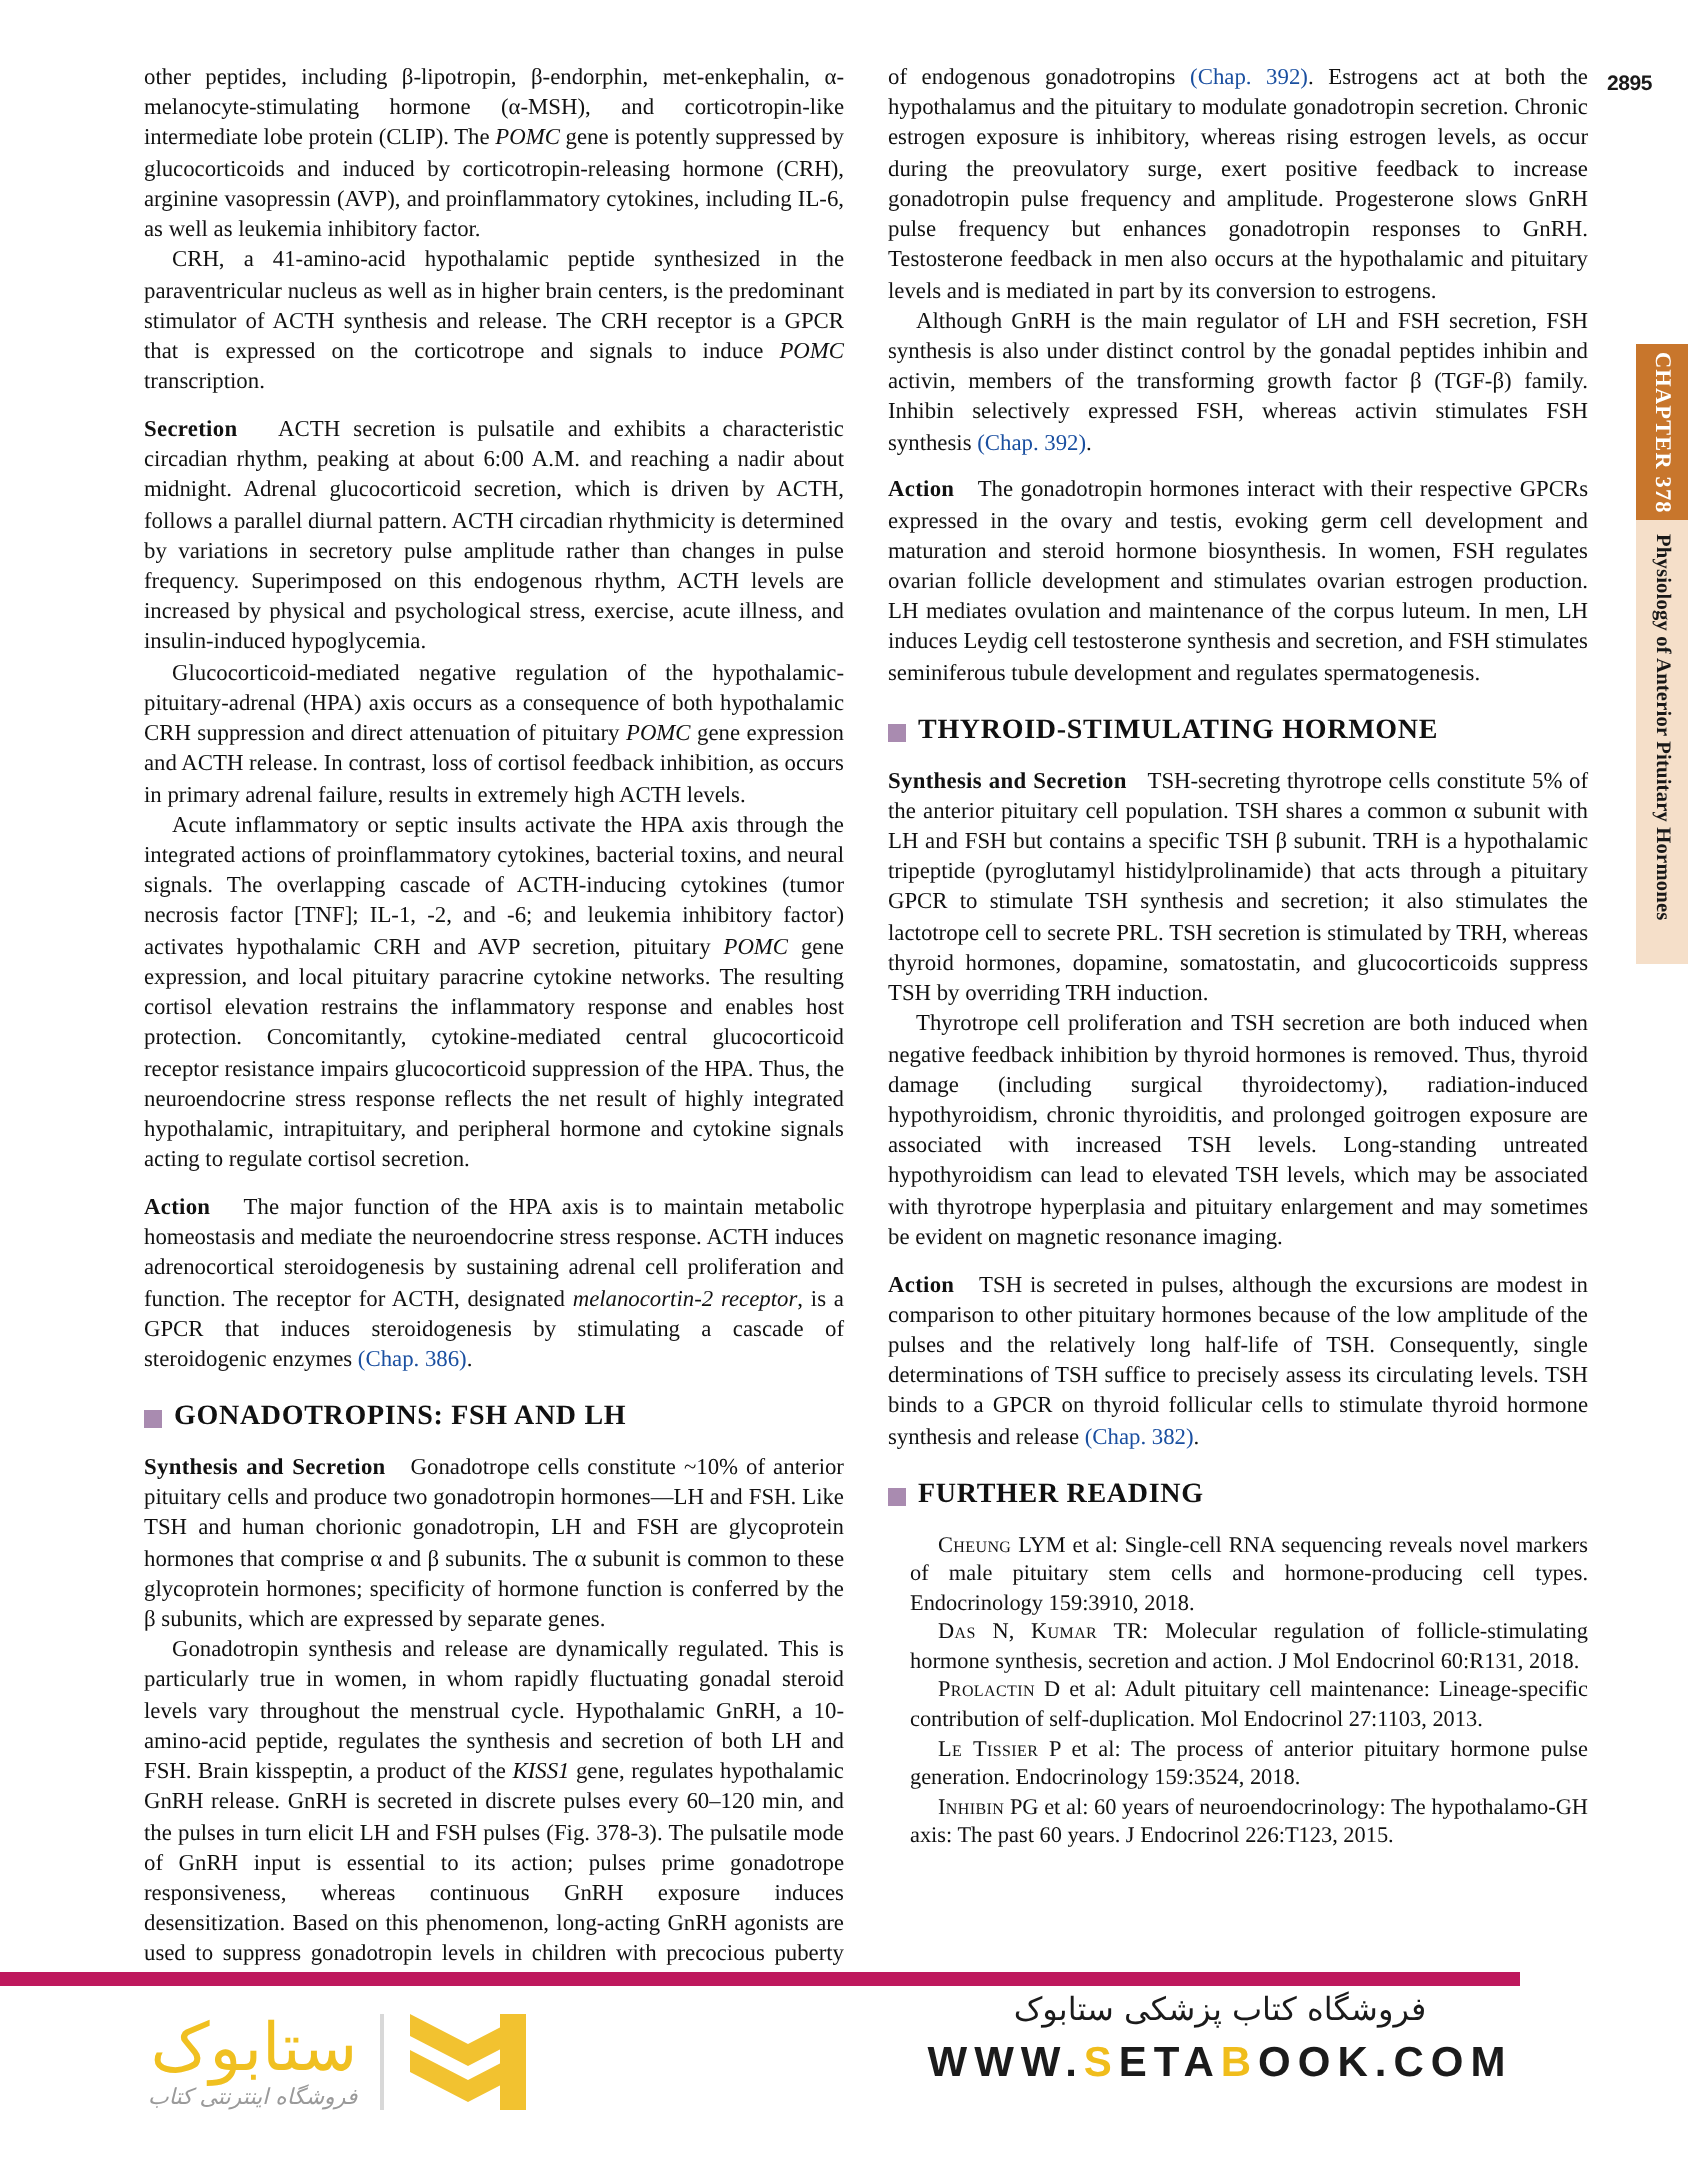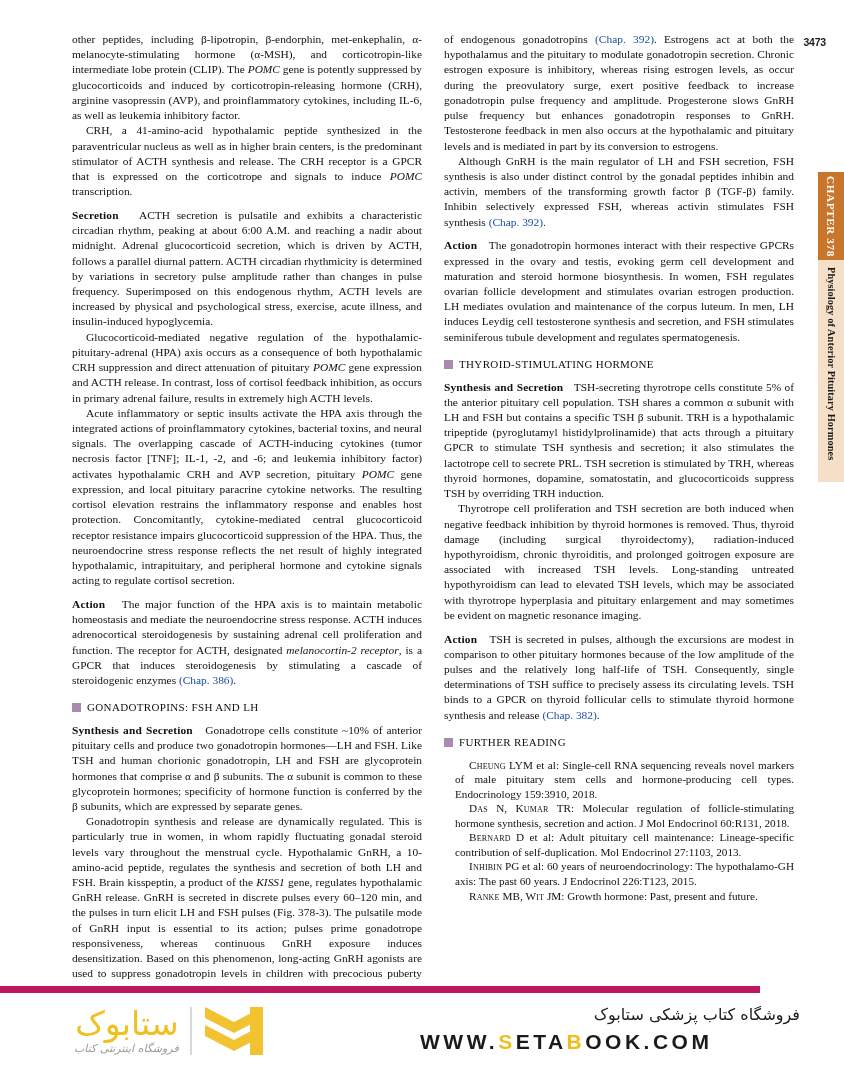--- a/index.html
+++ b/index.html
@@ -68,22 +68,22 @@
     text-indent: 0;
   }
   .sec-head .bullet {
     display: inline-block;
     width: 9px;
     height: 9px;
     background: #a98bb0;
     flex: none;
   }
   .sec-head .sec-title {
-    font-weight: normal;
-    font-size: 11px;
+    font-weight: bold;
+    font-size: 14px;
     letter-spacing: 0.35px;
   }
 
   
   .fr-list { margin-top: 2px; }
   .ref {
     font-size: 11.2px;
     line-height: 1.30;
     text-align: justify;
     margin: 0;
@@ -207,21 +207,22 @@
   }
   .logo-mark {
     width: 62px;
     height: 52px;
   }
 
   
   .brand {
     position: absolute;
     right: 44px;
-    top: 12px;
+    top: 2px;
+    text-align: center;
     width: 380px;
   }
   .brand .fa-line {
     font-family: "DejaVu Sans", sans-serif;
     font-size: 16px;
     color: #1b1b1b;
     direction: rtl;
     line-height: 1.3;
   }
   .brand .url-line {
@@ -233,21 +234,21 @@
     margin-top: 4px;
     white-space: nowrap;
   }
   .brand .url-line .hl { color: #f0bd1c; }
 </style>
 </head>
 <body>
 
 <div class="page">
 
-  <div class="folio">3473</div>
+  <div class="folio">2895</div>
 
   <div class="thumb">
     <div class="tab-num">
       <span>CHAPTER 378</span>
     </div>
     <div class="tab-title">
       <span>Physiology of Anterior Pituitary Hormones</span>
     </div>
   </div>
 
@@ -298,23 +299,23 @@
       <p class="gap"><span class="run-in">Action</span><span>TSH is secreted in pulses, although the excursions are modest in comparison to other pituitary hormones because of the low amplitude of the pulses and the relatively long half-life of TSH. Consequently, single determinations of TSH suffice to precisely assess its circulating levels. TSH binds to a GPCR on thyroid follicular cells to stimulate thyroid hormone synthesis and release </span><span class="xref">(Chap. 382)</span><span>.</span></p>
 
       <div class="sec-head">
         <span class="bullet"></span>
         <span class="sec-title">FURTHER READING</span>
       </div>
 
       <div class="fr-list">
         <p class="ref"><span class="sc">Cheung</span><span> LYM et al: Single-cell RNA sequencing reveals novel markers of male pituitary stem cells and hormone-producing cell types. Endocrinology 159:3910, 2018.</span></p>
         <p class="ref"><span class="sc">Das</span><span> N, </span><span class="sc">Kumar</span><span> TR: Molecular regulation of follicle-stimulating hormone synthesis, secretion and action. J Mol Endocrinol 60:R131, 2018.</span></p>
-        <p class="ref"><span class="sc">Bernard</span><span> D et al: Adult pituitary cell maintenance: Lineage-specific contribution of self-duplication. Mol Endocrinol 27:1103, 2013.</span></p>
+        <p class="ref"><span class="sc">Prolactin</span><span> D et al: Adult pituitary cell maintenance: Lineage-specific contribution of self-duplication. Mol Endocrinol 27:1103, 2013.</span></p>
+        <p class="ref"><span class="sc">Le Tissier</span><span> P et al: The process of anterior pituitary hormone pulse generation. Endocrinology 159:3524, 2018.</span></p>
         <p class="ref"><span class="sc">Inhibin</span><span> PG et al: 60 years of neuroendocrinology: The hypothalamo-GH axis: The past 60 years. J Endocrinol 226:T123, 2015.</span></p>
-        <p class="ref"><span class="sc">Ranke</span><span> MB, </span><span class="sc">Wit</span><span> JM: Growth hormone: Past, present and future.</span></p>
       </div>
 
     </div>
   </div>
 
   <div class="footer">
     <div class="footer-inner">
 
       <div class="logo-lockup">
         <div class="logo-word">

